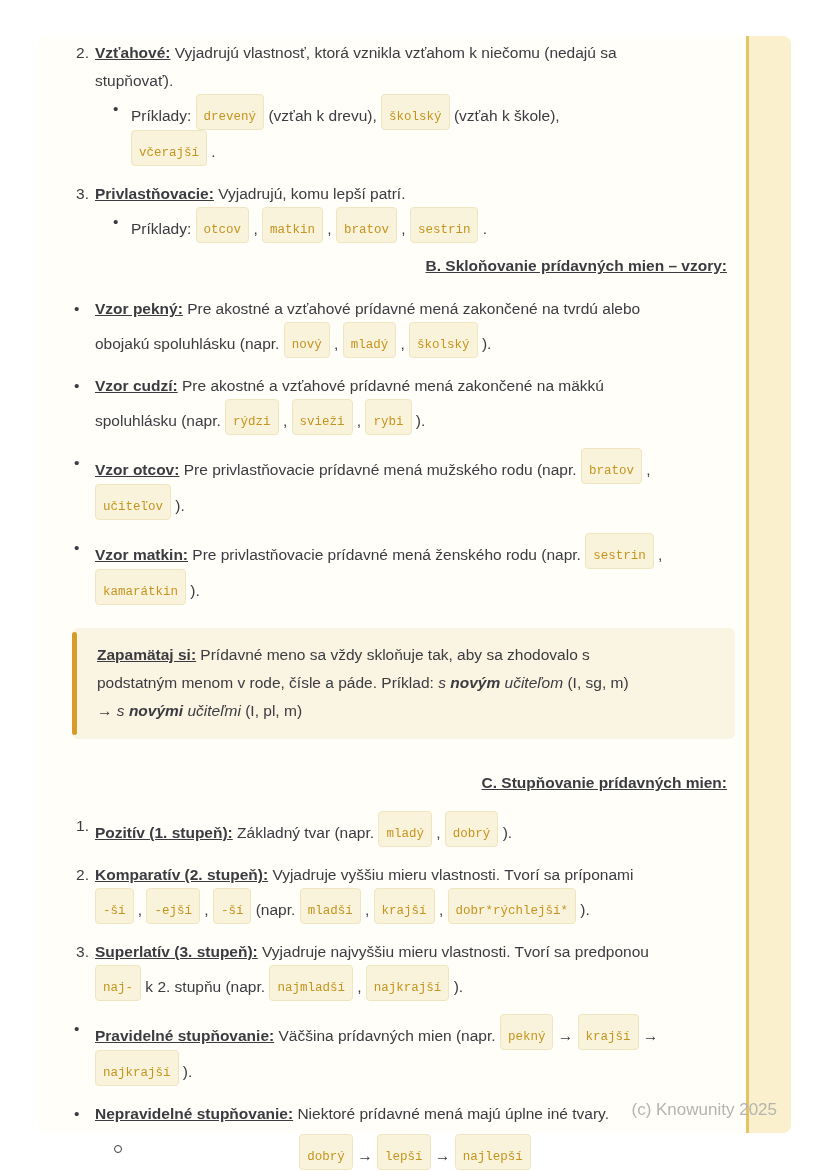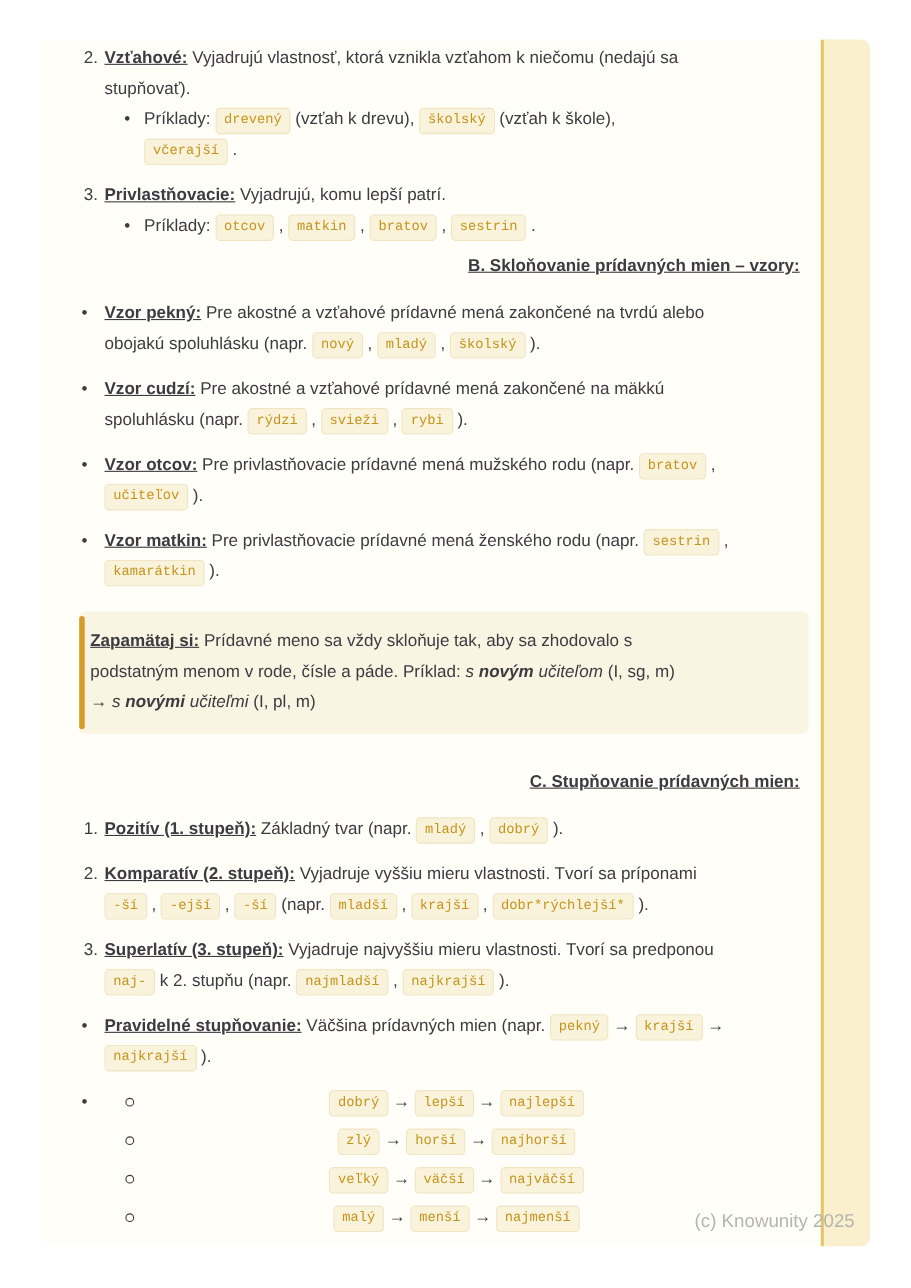--- a/index.html
+++ b/index.html
@@ -48,29 +48,29 @@
   .it{font-style:italic;}
   .bdit{font-weight:700;font-style:italic;}
   .chip{
     display:inline-block;
     font-family:"Liberation Mono","DejaVu Sans Mono",monospace;
     font-size:12.5px;line-height:17px;
     color:var(--chip-text,#c5941e);
     background:var(--chip-bg,#faf3dc);
     border:1px solid var(--chip-border,#f0e4c1);
     border-radius:4px;
-    padding:2px 7px 3px;
+    padding:14px 7px 3px;
     position:relative;top:-1px;
     white-space:nowrap;
   }
   .callout{
     background:var(--callout-bg,#faf4e2);
     border-radius:6px;
     width:663px;box-sizing:border-box;
-    padding:13px 24px 14px 10px;
+    padding:13px 24px 14px 25px;
   }
   .callout-bar{
     position:absolute;left:0;top:4px;bottom:4px;width:5px;
     background:var(--callout-bar,#d79b29);
     border-radius:3px;
   }
   .callout .body{max-width:545px;}
   .watermark{
     position:absolute;right:14px;bottom:17px;
     font-size:17px;line-height:12px;
@@ -133,20 +133,21 @@
       <div class="blk oli">
         <span class="num">3.</span>
         <div class="body"><span class="bd">Superlatív (3. stupeň):</span><span> Vyjadruje najvyššiu mieru vlastnosti. Tvorí sa predponou </span><span class="chip">naj-</span><span> k 2. stupňu (napr. </span><span class="chip">najmladší</span><span> , </span><span class="chip">najkrajší</span><span> ).</span></div>
       </div>
       <div class="blk uli">
         <span class="marker">•</span>
         <div class="body"><span class="bd">Pravidelné stupňovanie:</span><span> Väčšina prídavných mien (napr. </span><span class="chip">pekný</span><span> → </span><span class="chip">krajší</span><span> → </span><span class="chip">najkrajší</span><span> ).</span></div>
       </div>
       <div class="blk uli">
         <span class="marker">•</span>
+        <div class="body"><span class="bd">Nepravidelné stupňovanie:</span><span> Niektoré prídavné mená majú úplne iné tvary.</span></div>
       </div>
       <div class="blk ul3">
         <span class="ring"></span>
         <div class="body"><span class="chip">dobrý</span><span> → </span><span class="chip">lepší</span><span> → </span><span class="chip">najlepší</span></div>
       </div>
       <div class="blk ul3">
         <span class="ring"></span>
         <div class="body"><span class="chip">zlý</span><span> → </span><span class="chip">horší</span><span> → </span><span class="chip">najhorší</span></div>
       </div>
       <div class="blk ul3">

